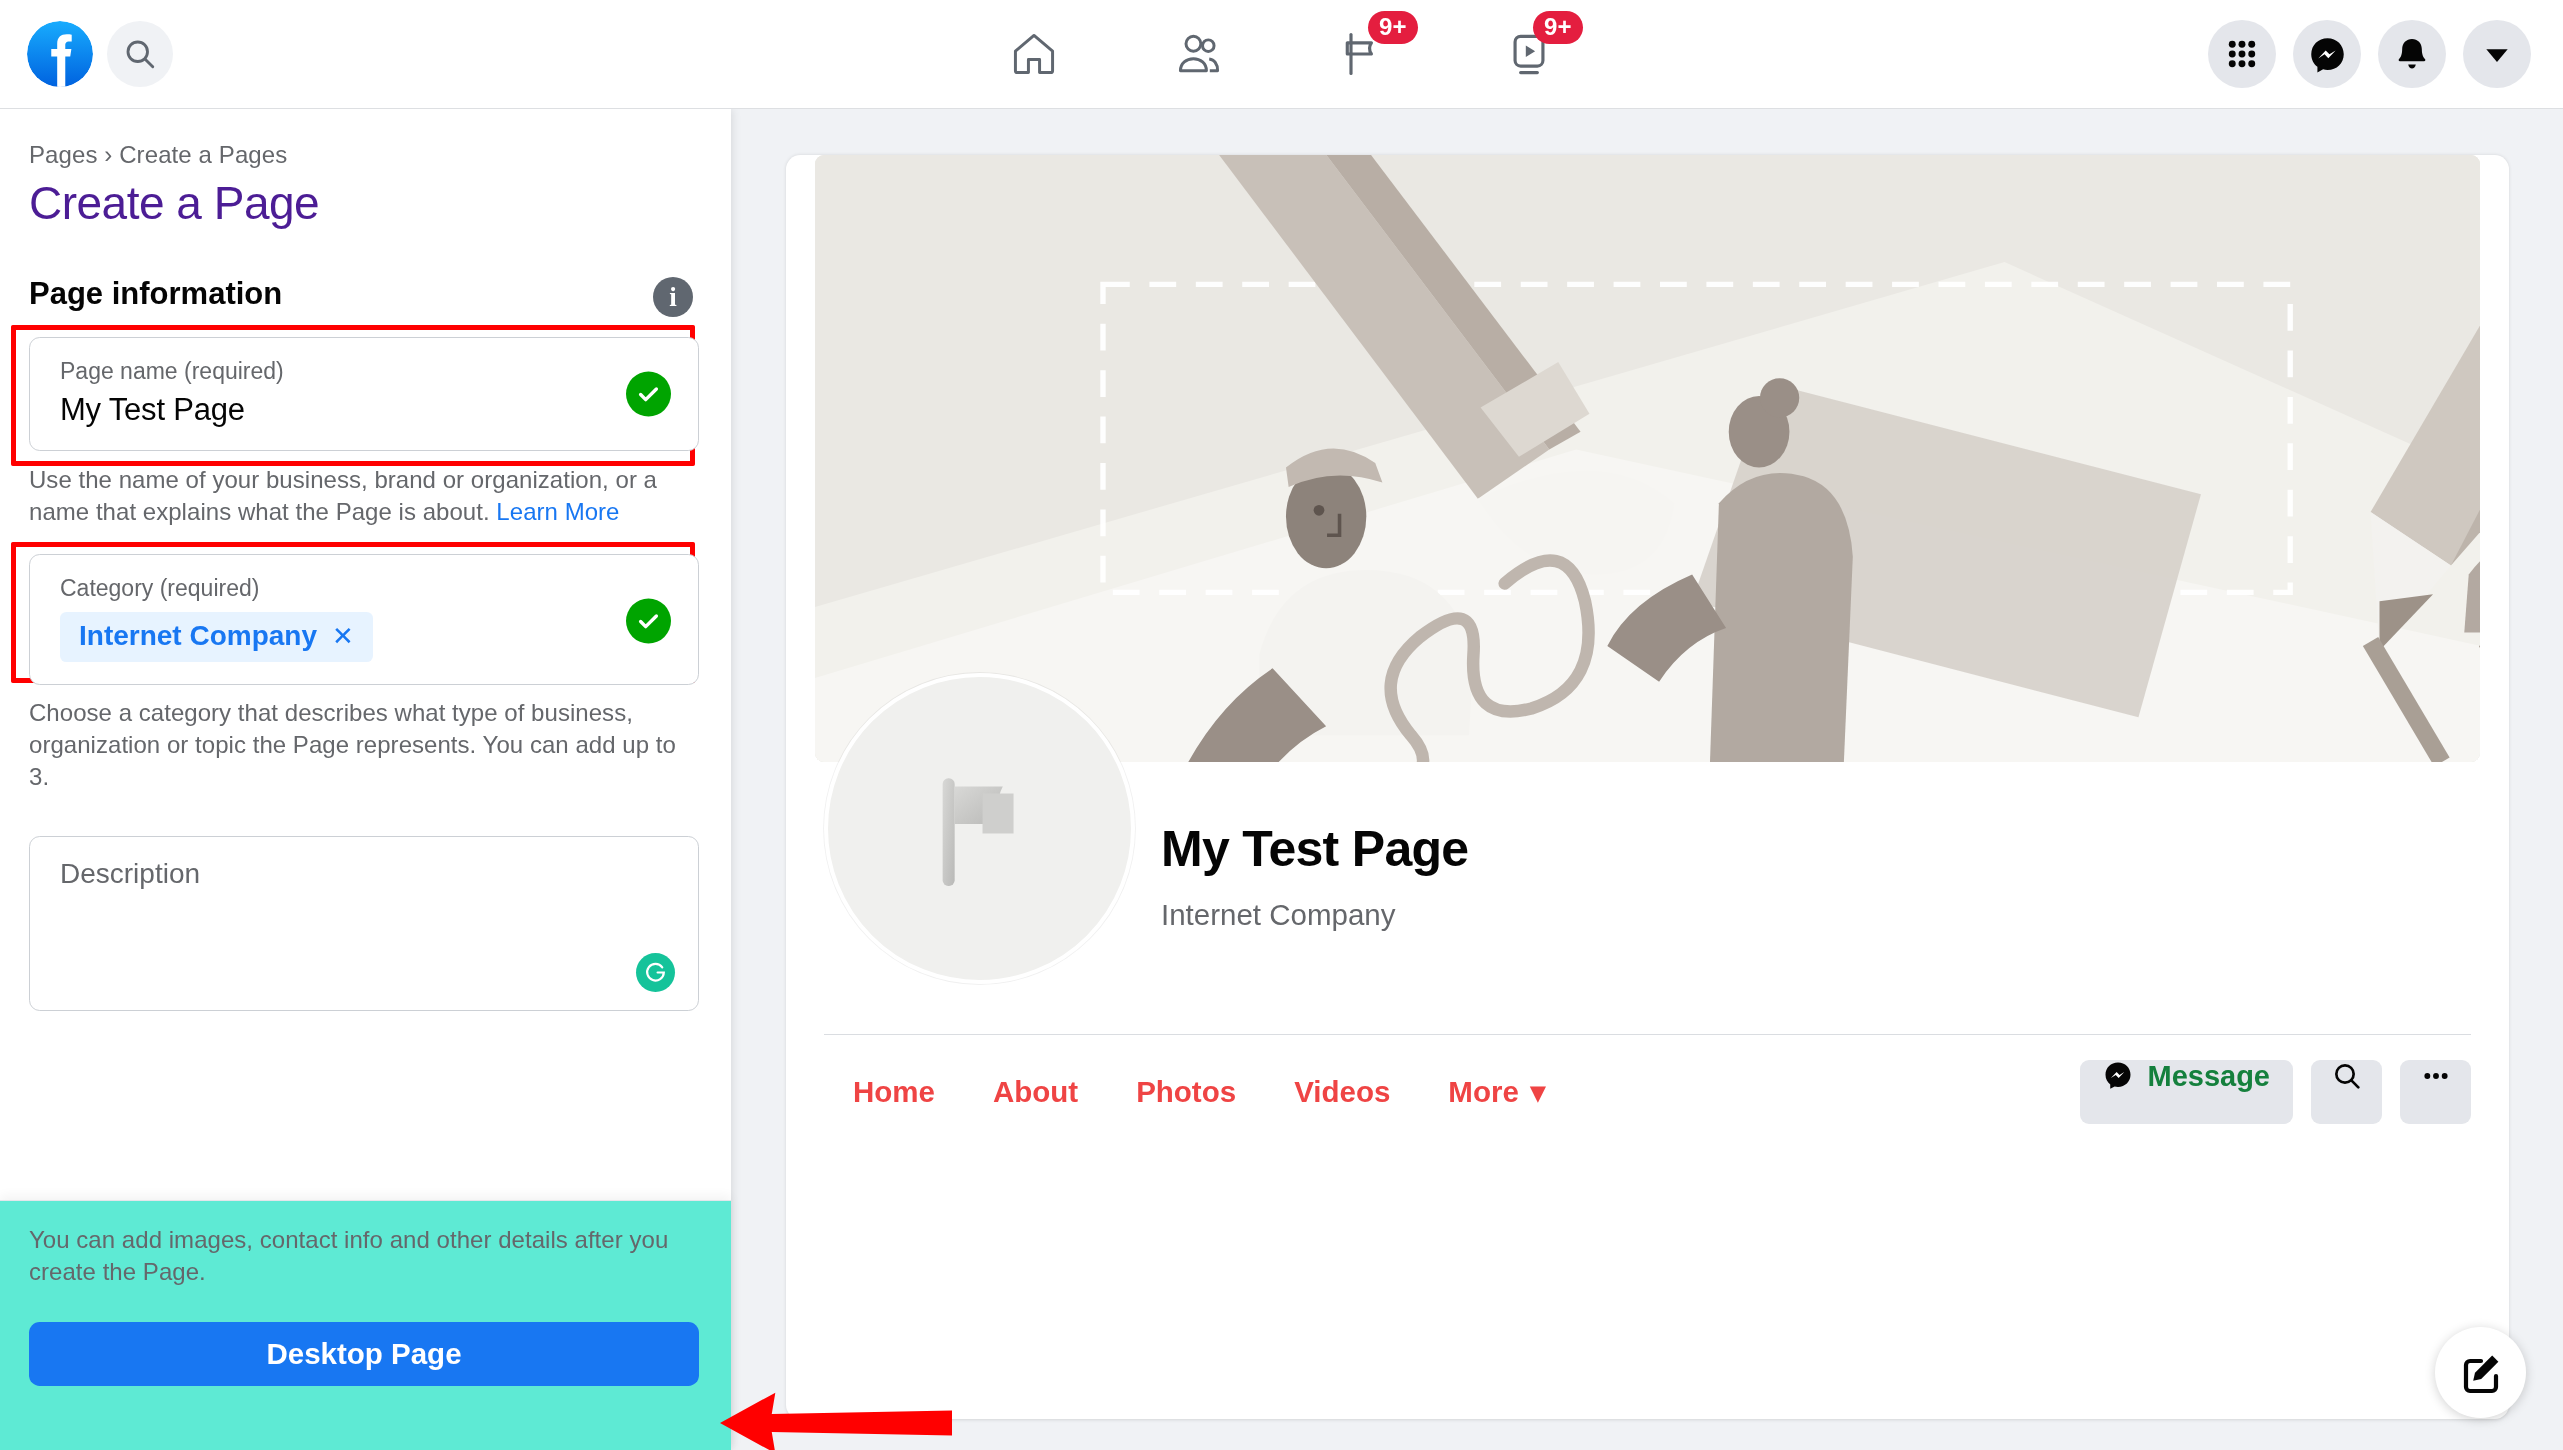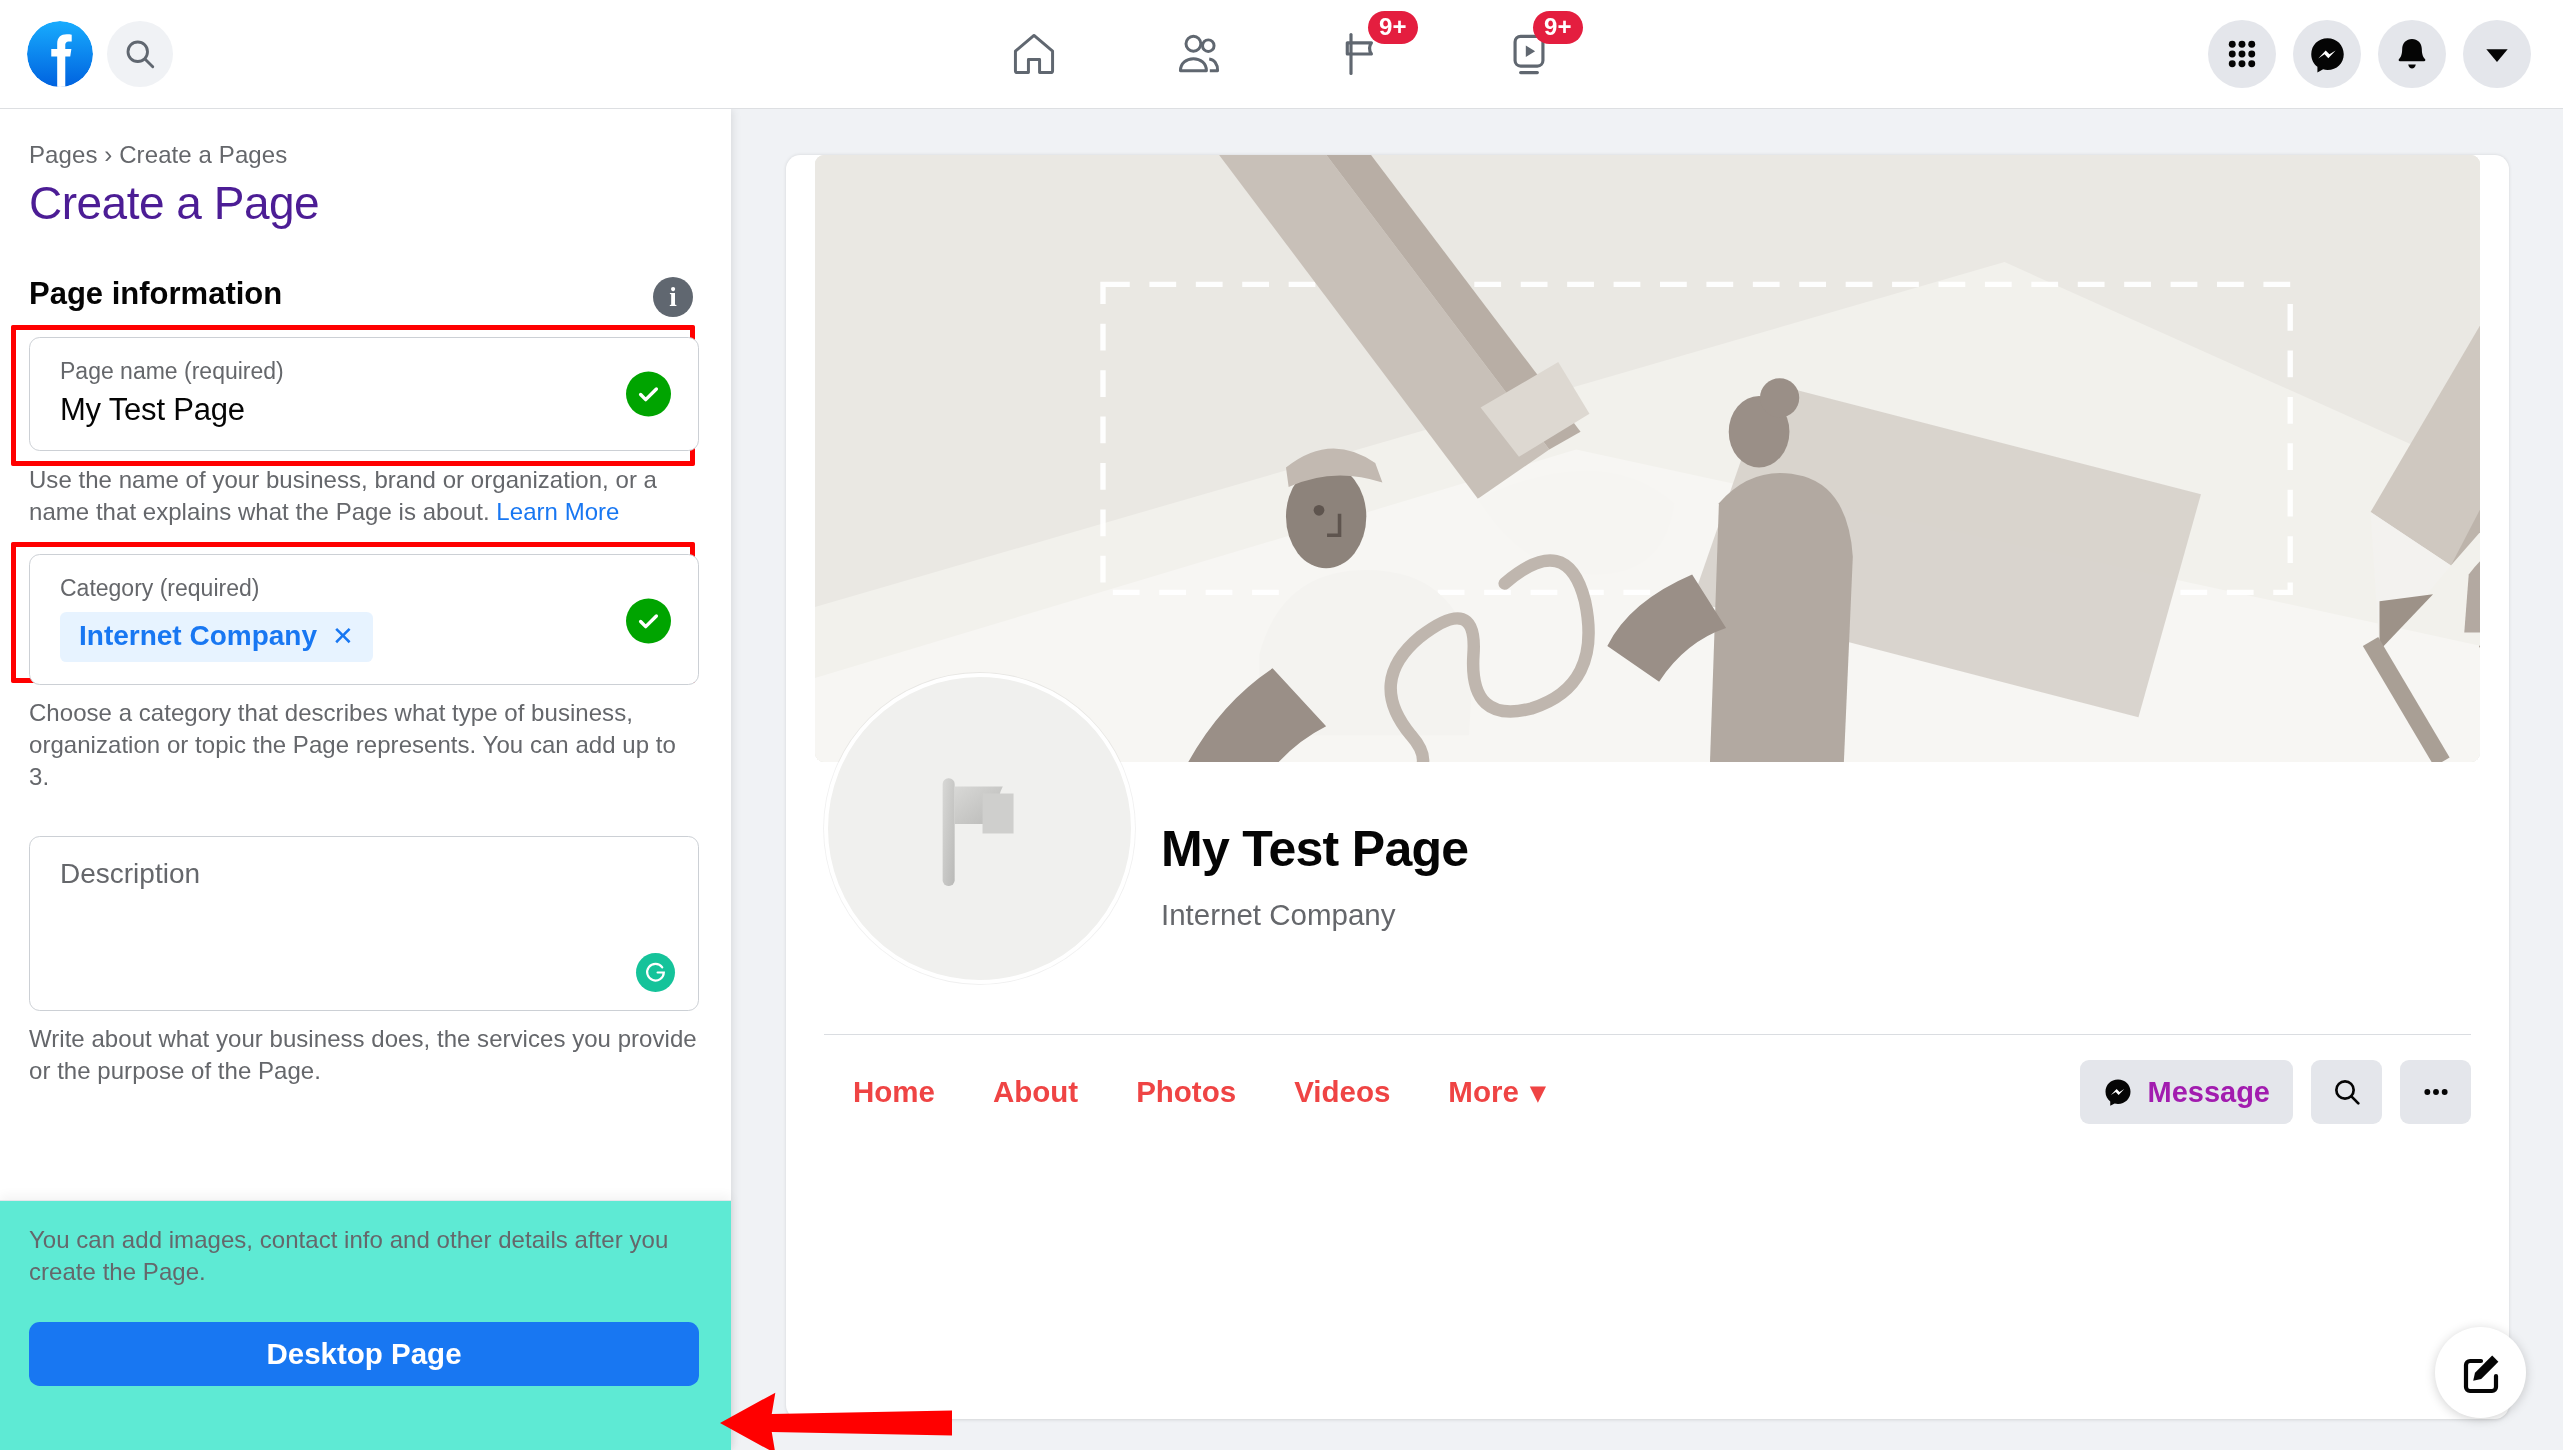--- a/index.html
+++ b/index.html
@@ -201,23 +201,23 @@
   .pv-tab {
     font-size: 29.5px; font-weight: bold; color: #ef4444;
     padding: 0 29px; display: flex; align-items: center; gap: 11.6px;
   }
   .pv-actions {
     position: absolute; right: 38px; top: 50%; transform: translateY(-50%);
     display: flex; align-items: center; gap: 18px;
   }
   .act-btn {
     background: #e4e6eb; border-radius: 9px; height: 64px;
-    display: flex; align-items: center; justify-content: center;
+    display: flex; justify-content: center;
     padding: 0 23px; gap: 14.3px;
-    font-size: 29px; font-weight: bold; color: #a21caf;
+    font-size: 29px; font-weight: bold; color: #15803d;
   }
   .act-icon-btn { width: 71px; padding: 0; }
 
   .fab {
     position: absolute; right: 38px; bottom: 32px;
     width: 91px; height: 91px; border-radius: 50%;
     background: #fff;
     box-shadow: 0 1.8px 10.7px rgba(0,0,0,0.18);
     display: flex; align-items: center; justify-content: center;
     z-index: 25;
@@ -362,21 +362,20 @@
     <div class="field-wrap" style="margin-top:43px;">
       <div class="textarea-box">
         <div class="ta-placeholder">Description</div>
         <div class="grammarly">
           <svg width="25" height="25" viewBox="0 0 24 24" fill="none" stroke="#fff" stroke-width="2.1" stroke-linecap="round">
             <path d="M18.5 7A8 8 0 1 0 20 12h-6"></path>
           </svg>
         </div>
       </div>
     </div>
-    <div class="helper">Write about what your business does, the services you provide or the purpose of the Page.</div>
   </div>
 
   <div class="info-badge">i</div>
 
   <div class="lp-footer">
     <div class="helper" style="margin-top:0;">You can add images, contact info and other details after you create the Page.</div>
     <button class="create-btn">Desktop Page</button>
   </div>
 </div>
 

